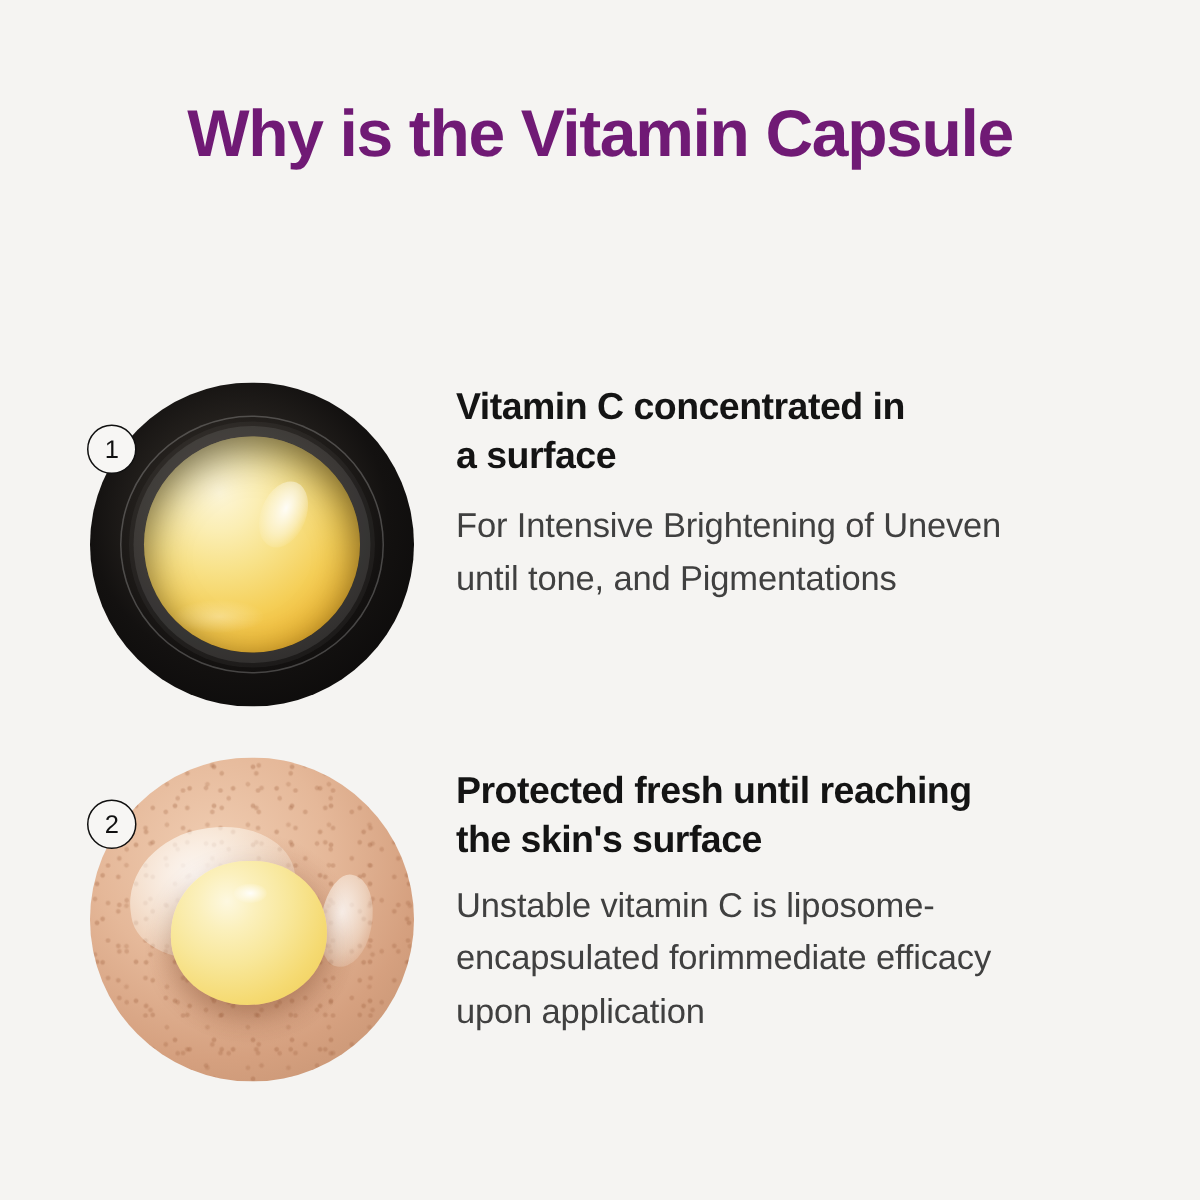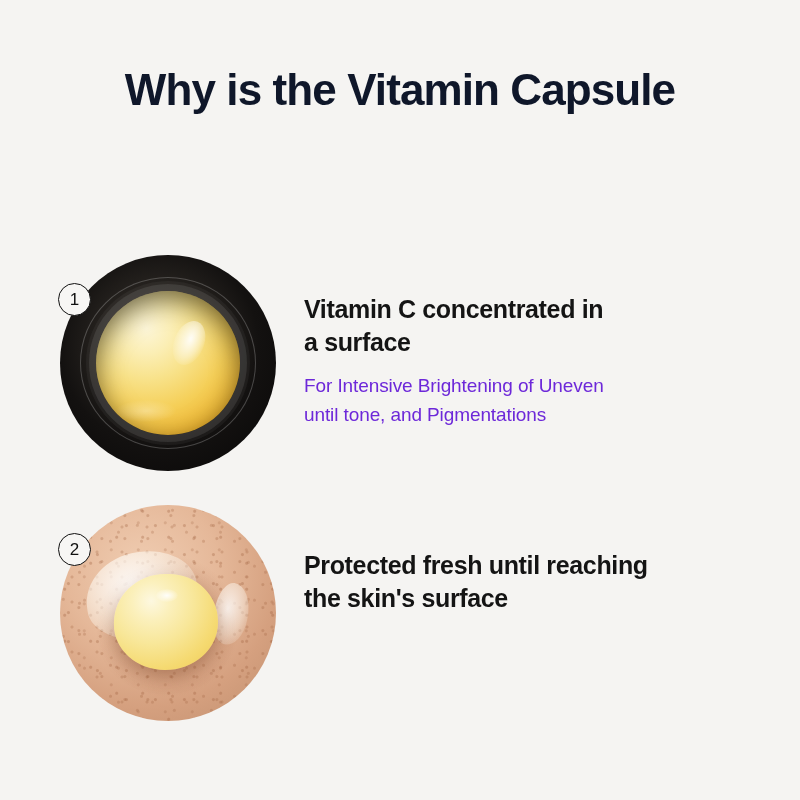--- a/index.html
+++ b/index.html
@@ -25,21 +25,21 @@
   
   .headline {
     position:absolute;
     left:40px; top:62px;
     width:720px;
     text-align:center;
     font-size:44px;
     font-weight:700;
     line-height:1.28;
     letter-spacing:-0.9px;
-    color:#0f172a;
+    color:#701a75;
   }
   .headline .hl-line { display:block; }
 
   
   .feature {
     position:absolute;
     left:0;
     width:800px;
   }
   #feature-1 { top:255px; }
@@ -185,36 +185,35 @@
     color:#101010;
     line-height:1;
     z-index:3;
   }
 
   
   .copy {
     position:absolute;
     left:304px; top:0;
     width:446px;
-    margin-top:38px;
   }
   .copy-title {
     font-size:25px;
     font-weight:700;
     line-height:1.33;
     letter-spacing:-0.35px;
     color:#141414;
   }
   .copy-body {
     margin-top:11px;
-    font-size:19px;
+    font-size:23px;
     font-weight:400;
     line-height:1.55;
     letter-spacing:-0.1px;
-    color:#6d28d9;
+    color:#404040;
   }
   #feature-2 .copy { top:6px; }
   #feature-2 .copy-body { margin-top:8px; }
 </style>
 </head>
 <body>
 
 <div class="page">
 
   <h1 class="headline">
@@ -256,17 +255,22 @@
 
     <div class="badge">
       <span>2</span>
     </div>
 
     <div class="copy">
       <h2 class="copy-title">
         <span>Protected fresh until reaching</span><br>
         <span>the skin's surface</span>
       </h2>
+      <p class="copy-body">
+        <span>Unstable vitamin C is liposome-</span><br>
+        <span>encapsulated forimmediate efficacy</span><br>
+        <span>upon application</span>
+      </p>
     </div>
 
   </section>
 
 </div>
 
 </body></html>

